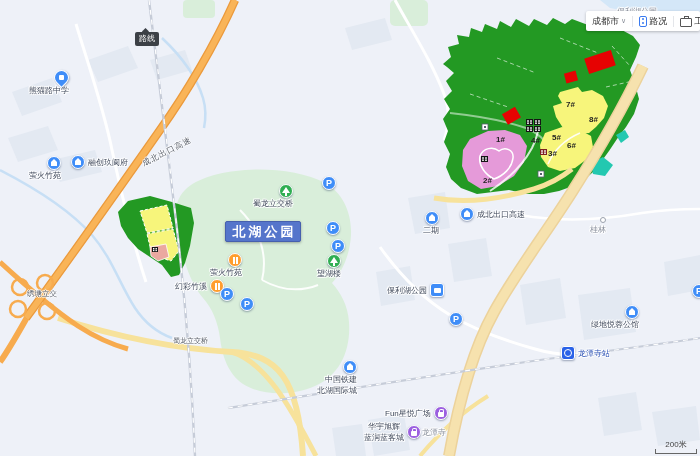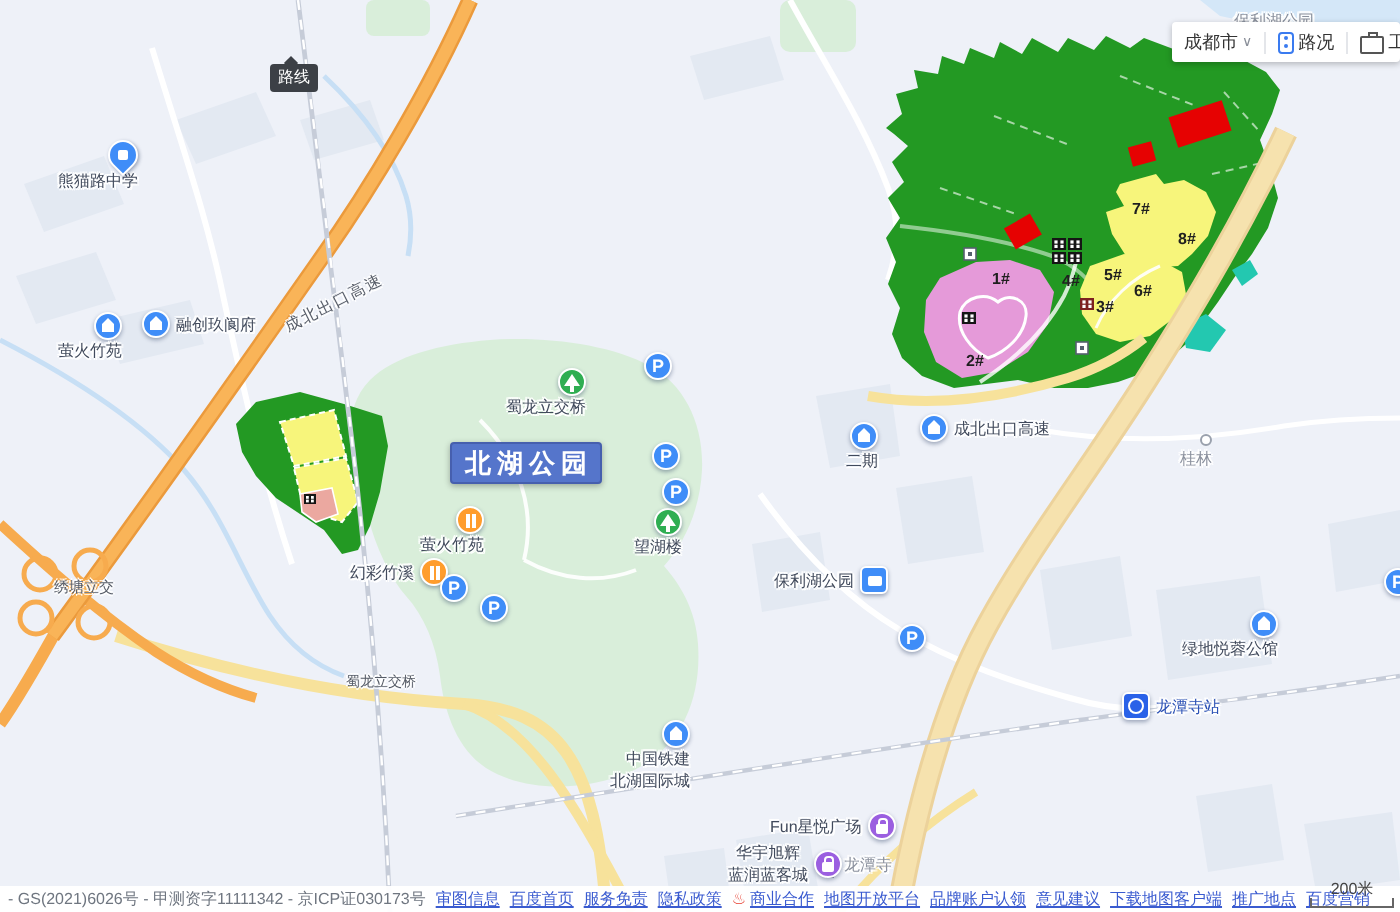--- a/index.html
+++ b/index.html
@@ -396,21 +396,21 @@
     <span class="plabel small gray">桂林</span>
   </div>
 
   <div class="poi col" style="left:615px;top:305px">
     <div class="cicon blue">
         <i class="gh"></i>
       </div>
     <span class="plabel small">绿地悦蓉公馆</span>
   </div>
 
-  <div class="poi col" style="left:325px;top:360px">
+  <div class="poi col" style="left:337px;top:360px">
     <div class="cicon blue">
         <i class="gh"></i>
       </div>
     <span class="plabel small center">中国铁建</span>
     <span class="plabel small center">北湖国际城</span>
   </div>
 
   <div class="poi row" style="left:561px;top:346px">
     <div class="cicon blue sq" style="background:#2a62e8">
         <i class="ring"></i>
@@ -453,34 +453,19 @@
       <i class="tlight"></i>
       <span>路况</span>
     </div>
     <div class="tb-div"></div>
     <div class="tb-item">
       <i class="bcase"></i>
       <span>工具箱</span>
     </div>
   </div>
 
-  <div class="footer">
-    <span class="copyright">- GS(2021)6026号 - 甲测资字11111342 - 京ICP证030173号</span>
-    <a class="flink">审图信息</a>
-    <a class="flink">百度首页</a>
-    <a class="flink">服务免责</a>
-    <a class="flink">隐私政策</a>
-    <span class="hot">♨</span>
-    <a class="flink">商业合作</a>
-    <a class="flink">地图开放平台</a>
-    <a class="flink">品牌账户认领</a>
-    <a class="flink">意见建议</a>
-    <a class="flink">下载地图客户端</a>
-    <a class="flink">推广地点</a>
-    <a class="flink">百度营销</a>
-  </div>
 
   <div class="scale">
     <span>200米</span>
     <div class="scale-line"></div>
   </div>
 
 </div>
 
 </body></html>

